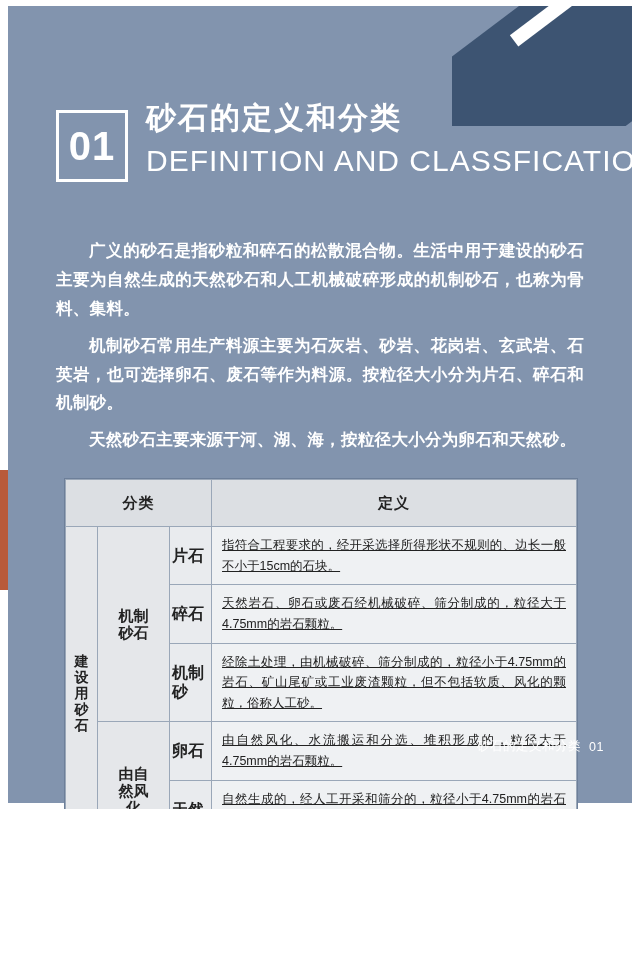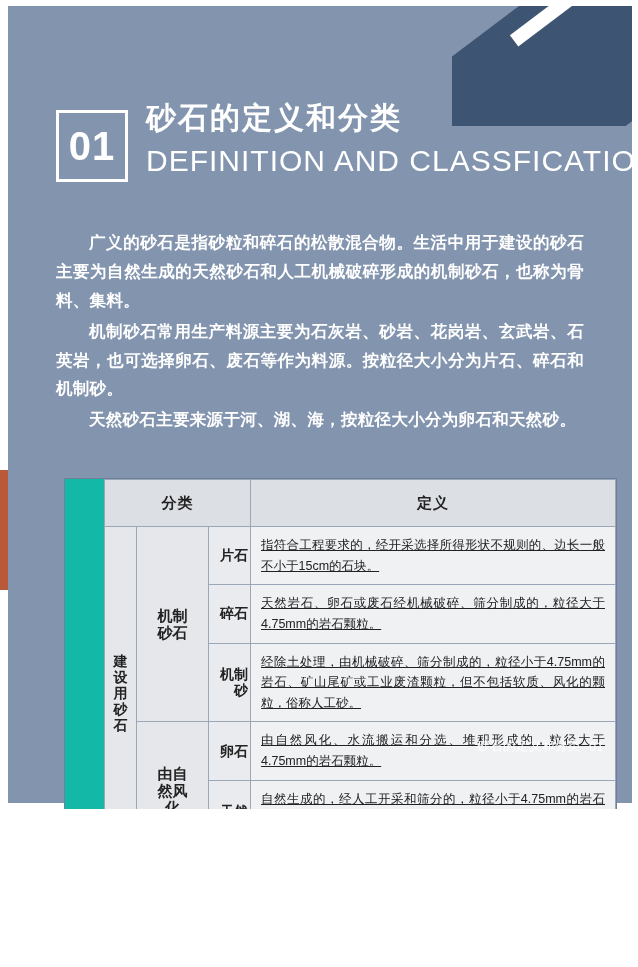--- a/index.html
+++ b/index.html
@@ -125,34 +125,33 @@
     left: 56px;
     top: 228px;
     width: 528px;
     color: #ffffff;
     font-size: 16.5px;
     line-height: 1.75;
     font-weight: bold;
     letter-spacing: 0.3px;
   }
   .body-text p {
-    margin: 0 0 2px 0;
+    margin: 8px 0 2px 0;
     text-indent: 2em;
     text-align: justify;
   }
 
   
   .table-wrap {
     position: absolute;
     left: 64px;
     top: 478px;
     width: 512px;
     border: 1px solid #6d7f99;
-    background: #14b8a6;
-    padding-left: 39px;
+    background: #eab308;
   }
   table.cls {
     border-collapse: collapse;
     width: 100%;
     table-layout: fixed;
   }
   table.cls td, table.cls th {
     border: 1px solid #9aa7b8;
     vertical-align: middle;
     color: #222222;
@@ -190,22 +189,22 @@
     padding: 4px 2px;
   }
   .v-cell-2 span {
     display: inline-block;
     width: 2em;
     word-break: break-all;
     white-space: normal;
   }
   .v-cell-3 {
     background: #e9ebee;
-    text-align: right;
-    font-size: 14px;
+    text-align: left;
+    font-size: 16px;
     font-weight: bold;
     line-height: 1.2;
     width: 40px;
     padding: 4px 2px;
   }
   .v-cell-3 span {
     display: inline-block;
     width: 2em;
     word-break: break-all;
     white-space: normal;

